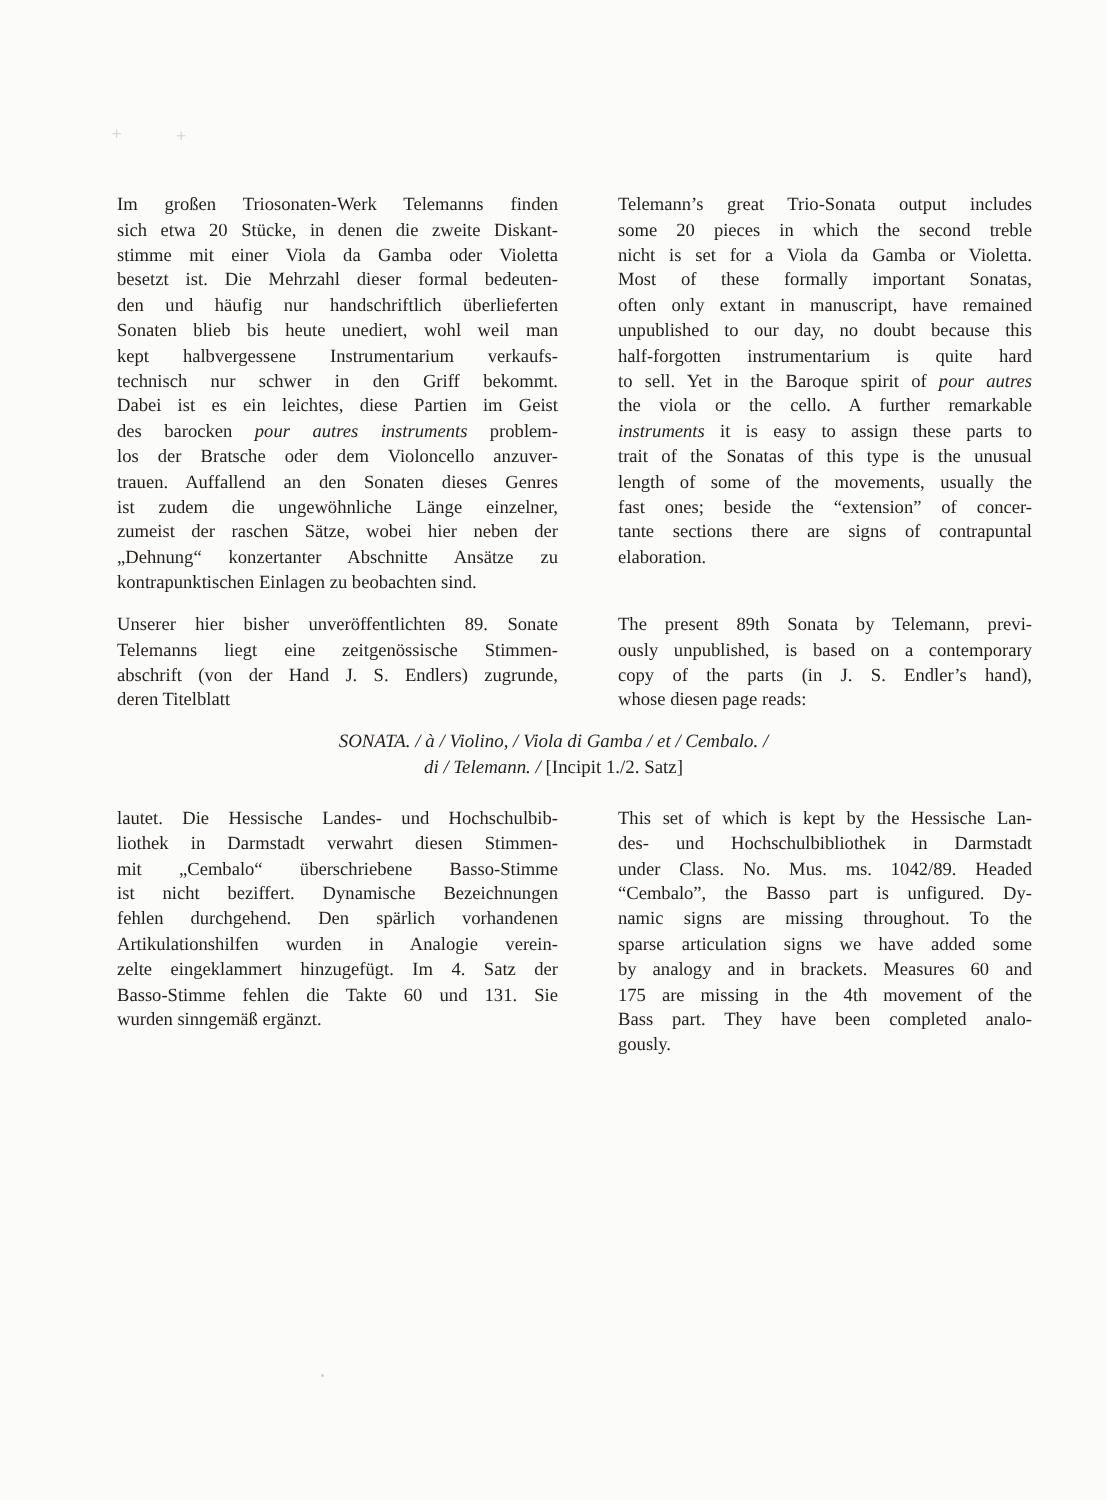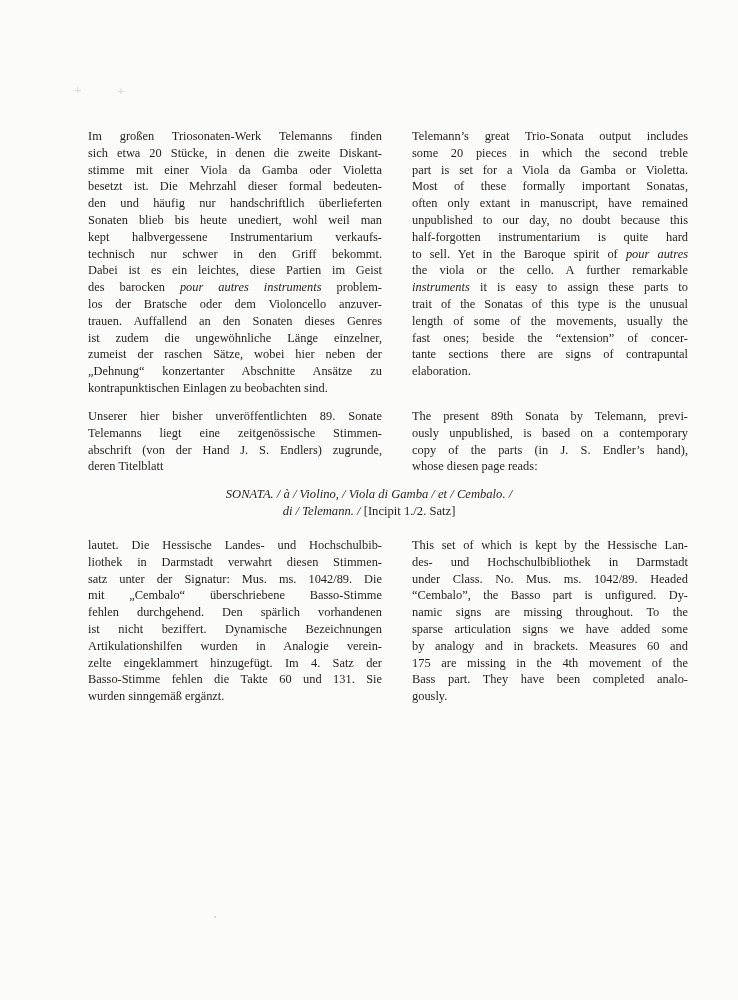--- a/index.html
+++ b/index.html
@@ -19,21 +19,21 @@
   .row {
     position: absolute;
     left: 0;
     width: 738px;
   }
   .col {
     position: absolute;
     top: 0;
     font-size: 12.4px;
   }
-  .col-de { left: 88px;  width: 294px; }
+  .col-de { left: 78px;  width: 294px; }
   .col-en { left: 412px; width: 276px; }
   .row-1 { top: 128px; }
   .row-2 { top: 408px; }
   .row-3 { top: 537px; }
   .title-block {
     position: absolute;
     top: 486px;
     left: 0;
     width: 738px;
     font-size: 12.6px;
@@ -99,21 +99,21 @@
         <div class="tline">los der Bratsche oder dem Violoncello anzuver-</div>
         <div class="tline">trauen. Auffallend an den Sonaten dieses Genres</div>
         <div class="tline">ist zudem die ungewöhnliche Länge einzelner,</div>
         <div class="tline">zumeist der raschen Sätze, wobei hier neben der</div>
         <div class="tline">„Dehnung“ konzertanter Abschnitte Ansätze zu</div>
         <div class="tline">kontrapunktischen Einlagen zu beobachten sind.</div>
       </div>
     <div class="col col-en">
         <div class="tline">Telemann’s great Trio-Sonata output includes</div>
         <div class="tline">some 20 pieces in which the second treble</div>
-        <div class="tline">part is set for a Viola da Gamba or Violetta.</div>
+        <div class="tline">nicht is set for a Viola da Gamba or Violetta.</div>
         <div class="tline">Most of these formally important Sonatas,</div>
         <div class="tline">often only extant in manuscript, have remained</div>
         <div class="tline">unpublished to our day, no doubt because this</div>
         <div class="tline">half-forgotten instrumentarium is quite hard</div>
         <div class="tline"><span class="roman">to sell. Yet in the Baroque spirit of </span><span class="ital">pour autres</span></div>
         <div class="tline">the viola or the cello. A further remarkable</div>
         <div class="tline"><span class="ital">instruments</span><span class="roman"> it is easy to assign these parts to</span></div>
         <div class="tline">trait of the Sonatas of this type is the unusual</div>
         <div class="tline">length of some of the movements, usually the</div>
         <div class="tline">fast ones; beside the “extension” of concer-</div>
@@ -139,24 +139,23 @@
 
   <div class="title-block">
       <div class="tline"><span class="ital">SONATA. / à / Violino, / Viola di Gamba / et / Cembalo. /</span></div>
       <div class="tline"><span class="ital">di / Telemann. / </span><span class="roman">[Incipit 1./2. Satz]</span></div>
     </div>
 
   <div class="row row-3">
     <div class="col col-de">
         <div class="tline">lautet. Die Hessische Landes- und Hochschulbib-</div>
         <div class="tline">liothek in Darmstadt verwahrt diesen Stimmen-</div>
-        <div class="tline">satz unter der Signatur: Mus. ms. 1042/89. Die</div>
         <div class="tline">mit „Cembalo“ überschriebene Basso-Stimme</div>
+        <div class="tline">ist nicht beziffert. Dynamische Bezeichnungen</div>
         <div class="tline">fehlen durchgehend. Den spärlich vorhandenen</div>
-        <div class="tline">ist nicht beziffert. Dynamische Bezeichnungen</div>
         <div class="tline">Artikulationshilfen wurden in Analogie verein-</div>
         <div class="tline">zelte eingeklammert hinzugefügt. Im 4. Satz der</div>
         <div class="tline">Basso-Stimme fehlen die Takte 60 und 131. Sie</div>
         <div class="tline">wurden sinngemäß ergänzt.</div>
       </div>
     <div class="col col-en">
         <div class="tline">This set of which is kept by the Hessische Lan-</div>
         <div class="tline">des- und Hochschulbibliothek in Darmstadt</div>
         <div class="tline">under Class. No. Mus. ms. 1042/89. Headed</div>
         <div class="tline">“Cembalo”, the Basso part is unfigured. Dy-</div>

